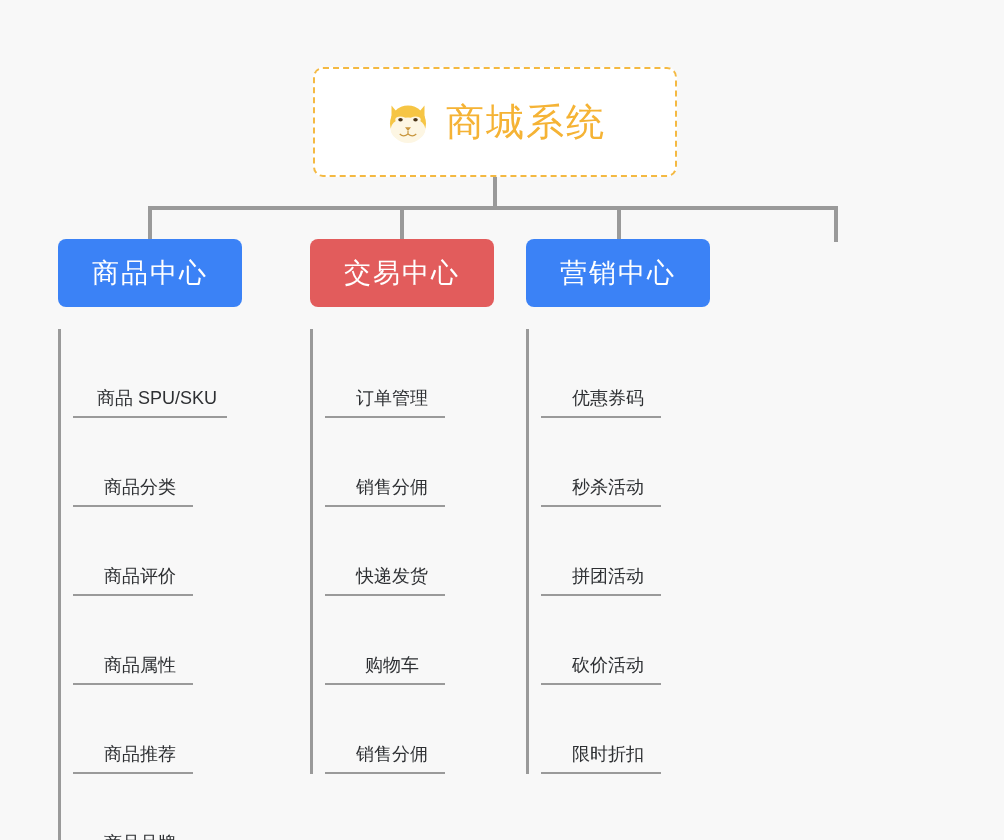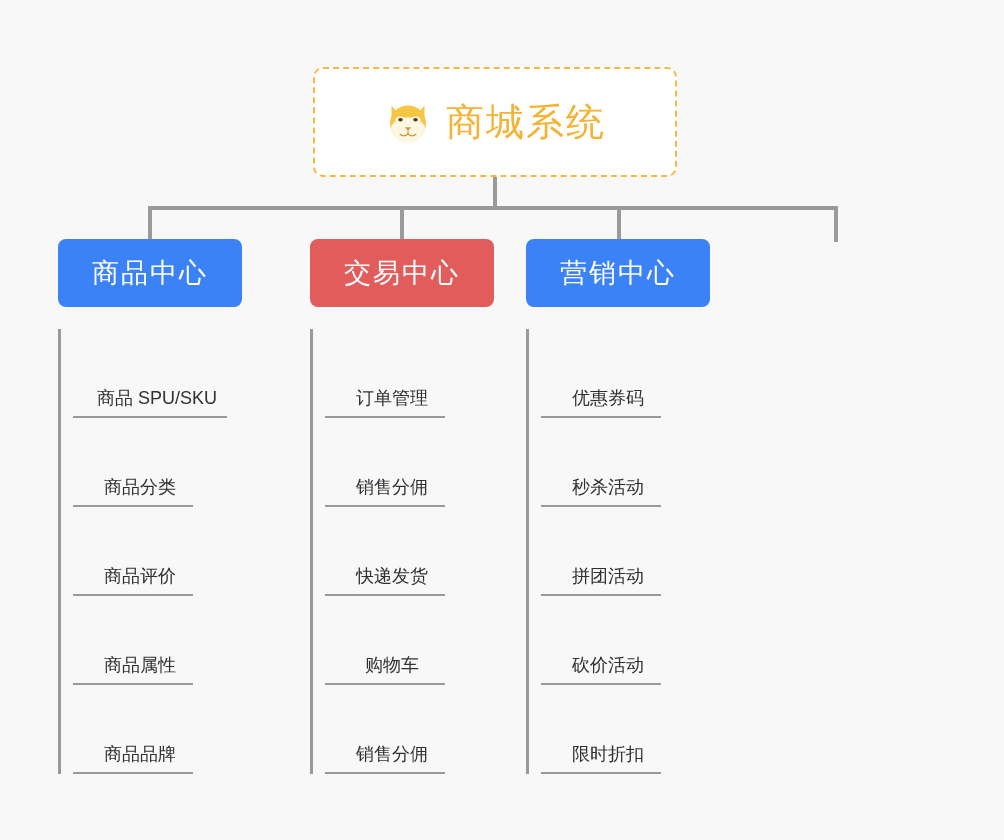--- a/index.html
+++ b/index.html
@@ -151,20 +151,23 @@
       <div class="sub-item">
           <span class="sub-item-label">商品分类</span>
         </div>
       <div class="sub-item">
           <span class="sub-item-label">商品评价</span>
         </div>
       <div class="sub-item">
           <span class="sub-item-label">商品属性</span>
         </div>
       <div class="sub-item">
+          <span class="sub-item-label">商品推荐</span>
+        </div>
+      <div class="sub-item">
           <span class="sub-item-label">商品品牌</span>
         </div>
     </div>
   </div>
 
   <div class="column" id="col-1">
     <div class="cat-box" style="background: rgb(226, 92, 92);">
       <span>交易中心</span>
     </div>
     <div class="sub-list">

